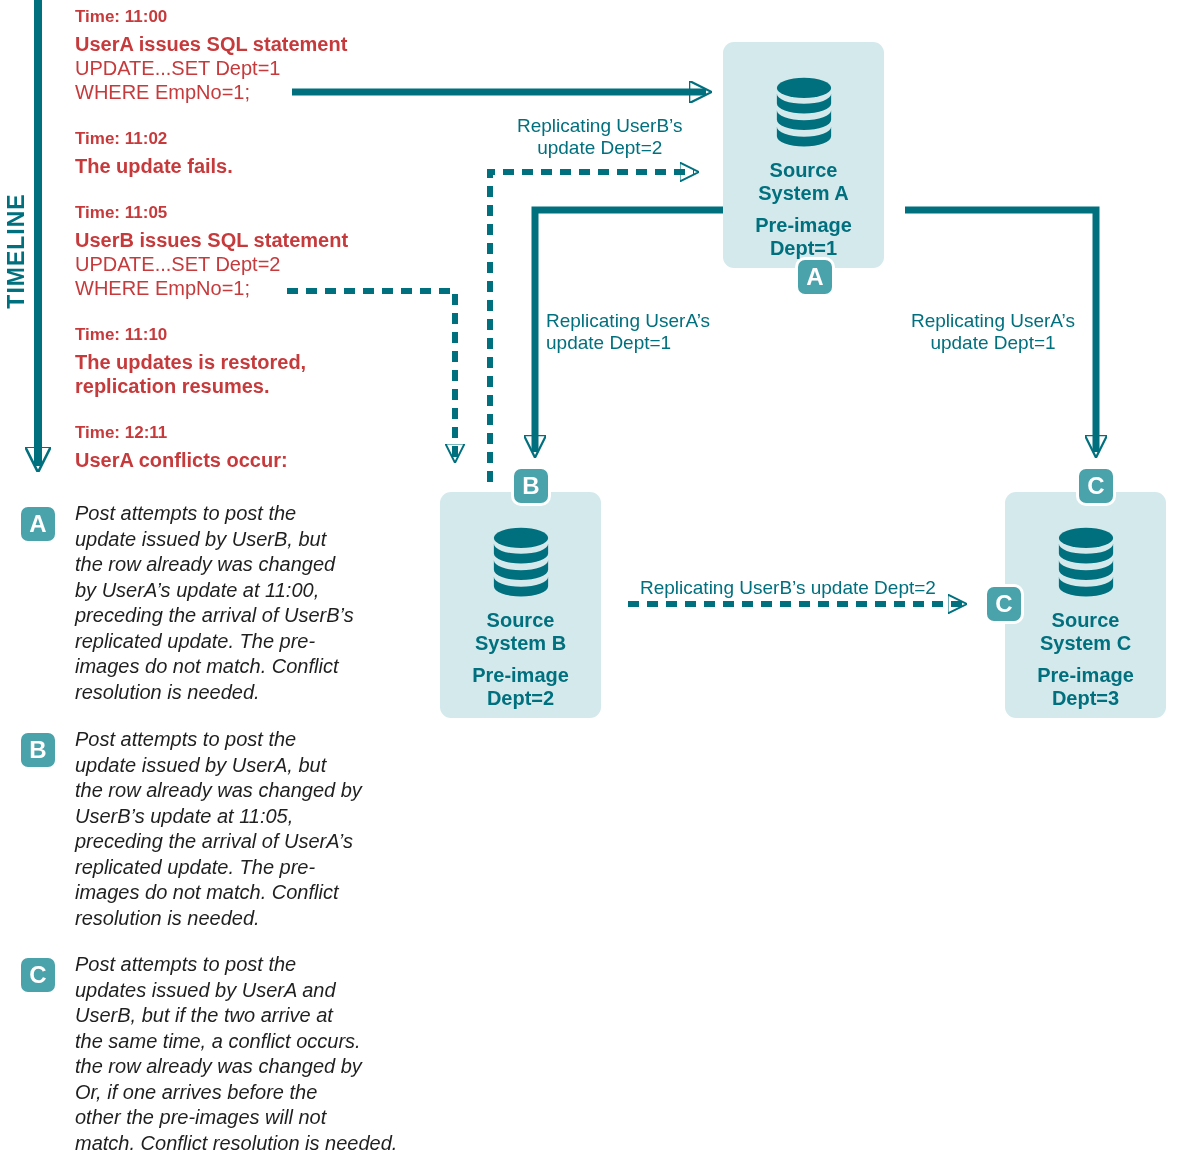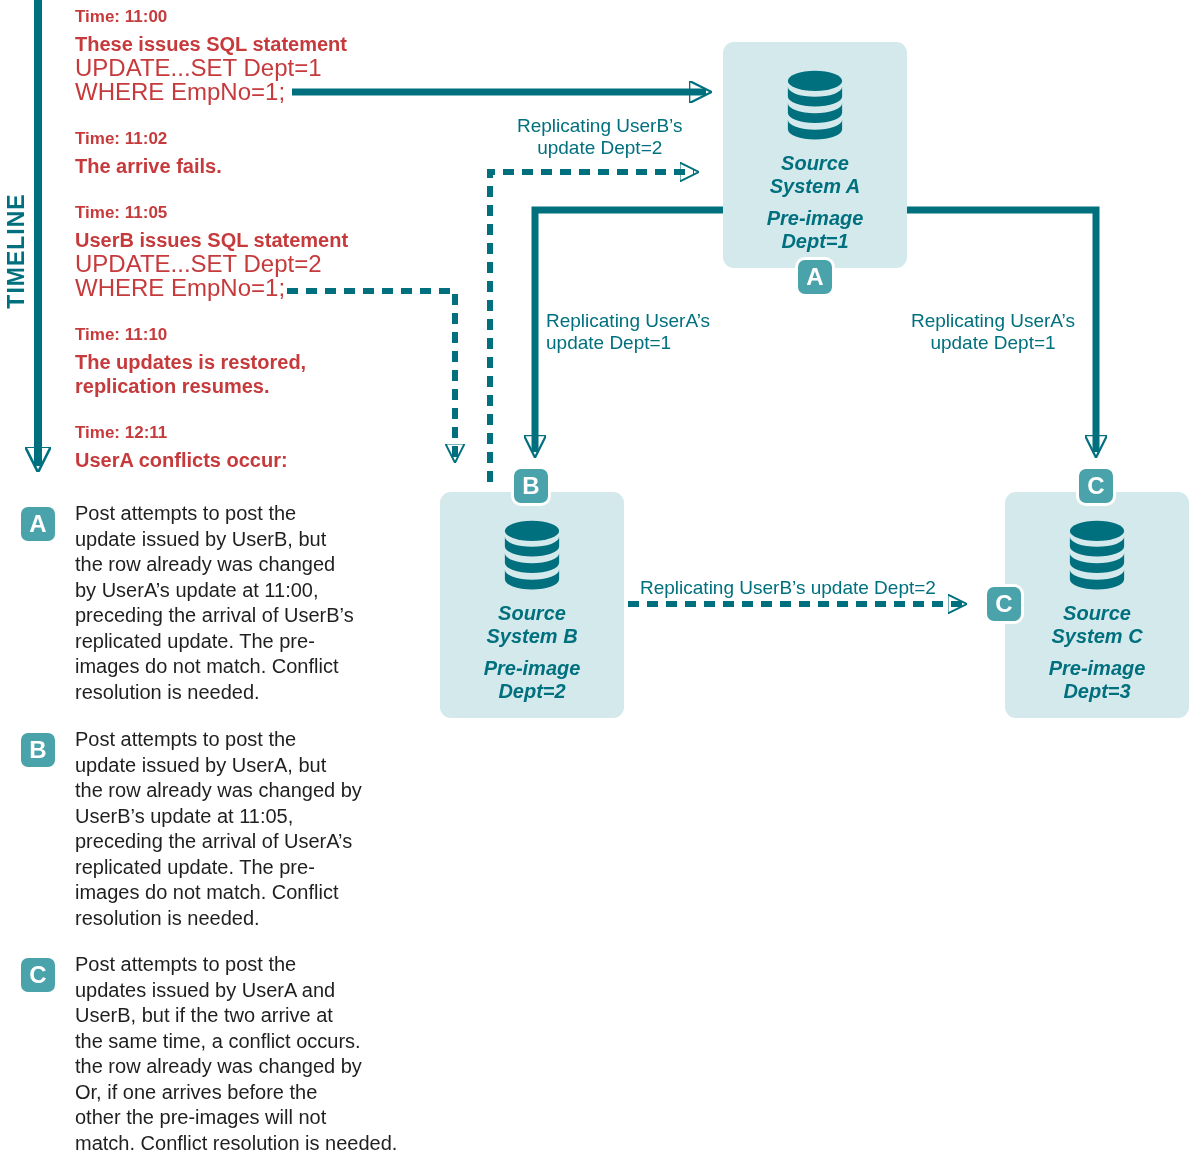--- a/index.html
+++ b/index.html
@@ -22,42 +22,41 @@
     transform:rotate(-90deg);
     text-align:center; font-size:23px; font-weight:bold; letter-spacing:1px;
     color:var(--teal);
   }
 
   
   .events { left:75px; top:3px; width:430px; }
   .red-event { margin-bottom:21px; }
   .red-event .time  { font-size:17px; font-weight:bold; color:var(--red); line-height:27px; margin-bottom:2px; }
   .red-event .bold  { font-size:20px; font-weight:bold; color:var(--red); line-height:24px; white-space:pre-line; }
-  .red-event .plain { font-size:24px; color:var(--red); line-height:24px; white-space:pre-line; }
+  .red-event .plain { font-size:20px; color:var(--red); line-height:24px; white-space:pre-line; }
 
   
   .conflict { left:18px; width:470px; }
-  .conflict-text { margin-left:57px; font-size:20px; line-height:25.5px; color:var(--ink); white-space:pre-line; }
+  .conflict-text { margin-left:57px; font-size:20px; line-height:25.5px; color:var(--ink); white-space:pre-line;font-style:italic; }
 
   
   .badge {
     position:absolute; width:40px; height:40px; border-radius:10px;
     background:var(--badge_teal); border:3px solid #fff;
     color:#fff; font-size:24px; font-weight:bold;
     display:flex; align-items:center; justify-content:center;
   }
   .conflict .badge { left:0; top:3px; }
 
   
   .sysbox {
-    position:absolute; width:184px; height:226px; border-radius:11px;
+    position:absolute; width:161px; height:226px; border-radius:11px;
     background:var(--box_bg);
     display:flex; flex-direction:column; align-items:center;
-    padding-top:26px;
-    font-style:italic;
+    padding-top:33px;
   }
   .db-icon { width:62px; height:80px; flex:0 0 auto; }
   .db-icon .db-fill { fill:var(--teal); }
   .sysbox .name, .sysbox .pre {
     color:var(--teal); font-size:20px; font-weight:bold; line-height:23px;
     text-align:center; white-space:pre-line;
   }
   .sysbox .name { margin-top:4px; }
   .sysbox .pre  { margin-top:9px; }
 
@@ -83,27 +82,27 @@
     <path class="solid" d="M723,210 H535 V452" marker-end="url(#ah)"></path>
     <path class="solid" d="M905,210 H1096 V452" marker-end="url(#ah)"></path>
     <path class="dashed" d="M628,604 H962" marker-end="url(#ah)"></path>
   </svg>
 
   <div class="abs timeline-label">TIMELINE</div>
 
   <div class="abs events">
     <div class="red-event">
       <div class="time">Time: 11:00</div>
-      <div class="bold">These issues SQL statement</div>
+      <div class="bold">UserA issues SQL statement</div>
       <div class="plain">UPDATE...SET Dept=1
 WHERE EmpNo=1;</div>
     </div>
     <div class="red-event">
       <div class="time">Time: 11:02</div>
-      <div class="bold">The arrive fails.</div>
+      <div class="bold">The update fails.</div>
       <div class="plain"></div>
     </div>
     <div class="red-event">
       <div class="time">Time: 11:05</div>
       <div class="bold">UserB issues SQL statement</div>
       <div class="plain">UPDATE...SET Dept=2
 WHERE EmpNo=1;</div>
     </div>
     <div class="red-event">
       <div class="time">Time: 11:10</div>

